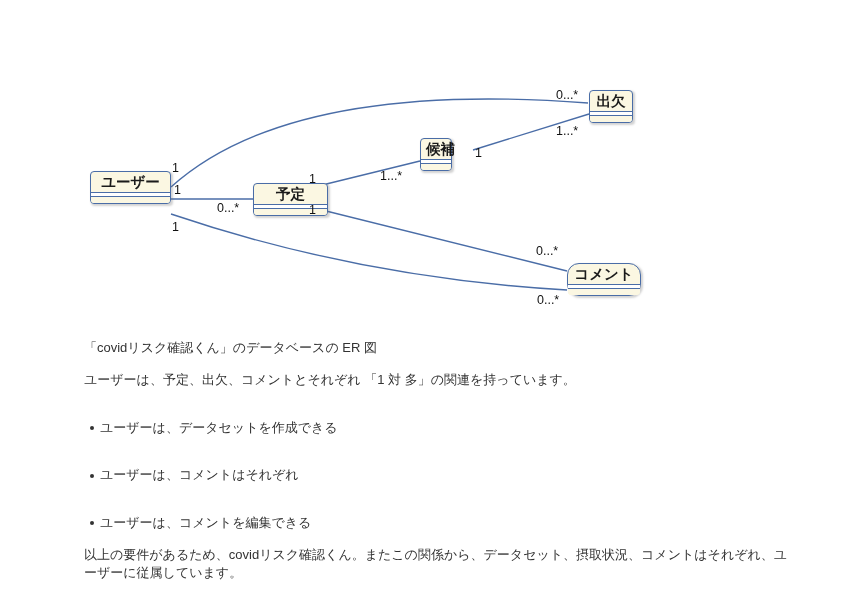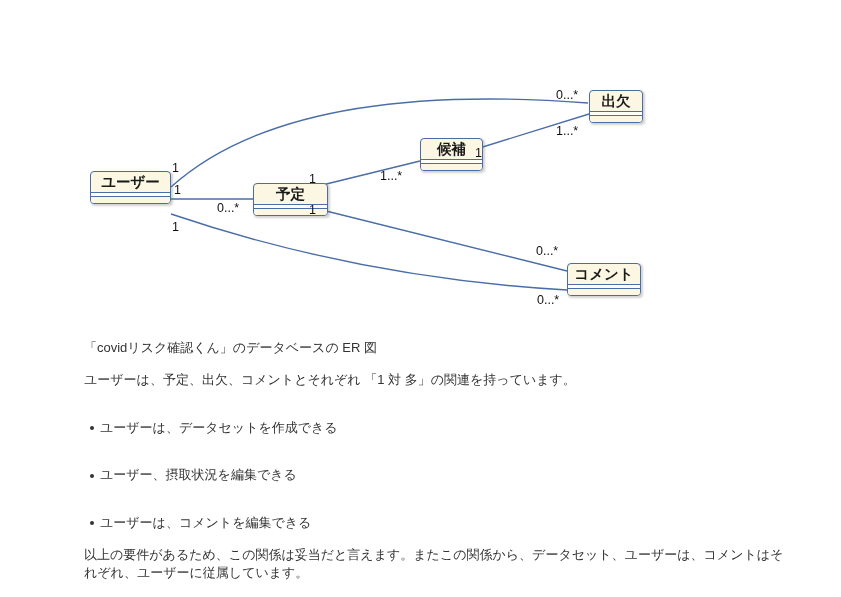--- a/index.html
+++ b/index.html
@@ -61,23 +61,23 @@
   }
   .card-label{
     position:absolute;
     font-size:12.5px;
     color:#111111;
     white-space:nowrap;
   }
   
   .entity-user      {left:90px;  top:171px; width:81px;}
   .entity-schedule  {left:253px; top:183px; width:75px;}
-  .entity-candidate {left:420px; top:138px; width:63px;}
-  .entity-attendance{left:589px; top:90px;  width:54px;}
-  .entity-comment   {left:567px; top:263px; width:74px;}
+  .entity-candidate {left:420px; top:138px; width:32px;}
+  .entity-attendance{left:589px; top:90px;  width:44px;}
+  .entity-comment   {left:567px; top:263px; width:74px;border-radius:12px;}
   
   .c-ua-u{left:172px; top:161px;}
   .c-ua-a{left:556px; top:88px;}
   .c-us-u{left:174px; top:183px;}
   .c-us-s{left:217px; top:201px;}
   .c-uc-u{left:172px; top:220px;}
   .c-uc-c{left:537px; top:293px;}
   .c-sc-s{left:309px; top:172px;}
   .c-sc-c{left:380px; top:169px;}
   .c-ca-c{left:475px; top:146px;}
@@ -170,19 +170,19 @@
   <span class="card-label c-ca-c">1</span>
   <span class="card-label c-ca-a">1...*</span>
   <span class="card-label c-sm-s">1</span>
   <span class="card-label c-sm-m">0...*</span>
 
   <div class="description">
     <p>「covidリスク確認くん」のデータベースの ER 図</p>
     <p>ユーザーは、予定、出欠、コメントとそれぞれ 「1 対 多」の関連を持っています。</p>
     <ul>
       <li>ユーザーは、データセットを作成できる</li>
-      <li>ユーザー、摂取状況を編集できる</li>
+      <li>ユーザーは、コメントはそれぞれ</li>
       <li>ユーザーは、コメントを編集できる</li>
     </ul>
-    <p>以上の要件があるため、この関係は妥当だと言えます。またこの関係から、データセット、ユーザーは、コメントはそれぞれ、ユーザーに従属しています。</p>
+    <p>以上の要件があるため、covidリスク確認くん。またこの関係から、データセット、摂取状況、コメントはそれぞれ、ユーザーに従属しています。</p>
   </div>
 
 </div>
 
 </body></html>

